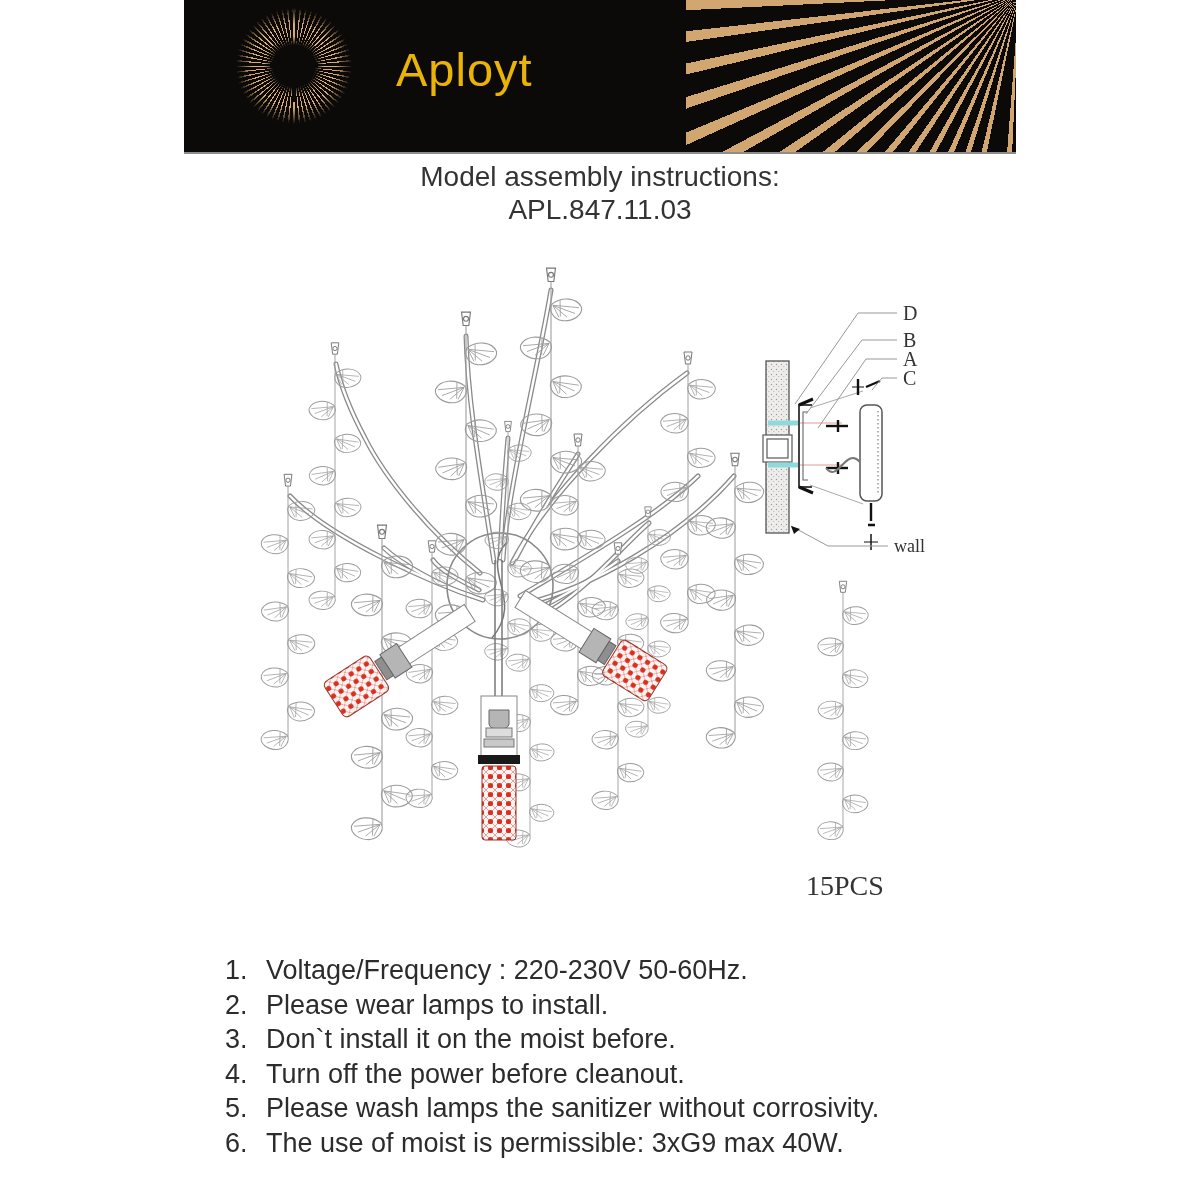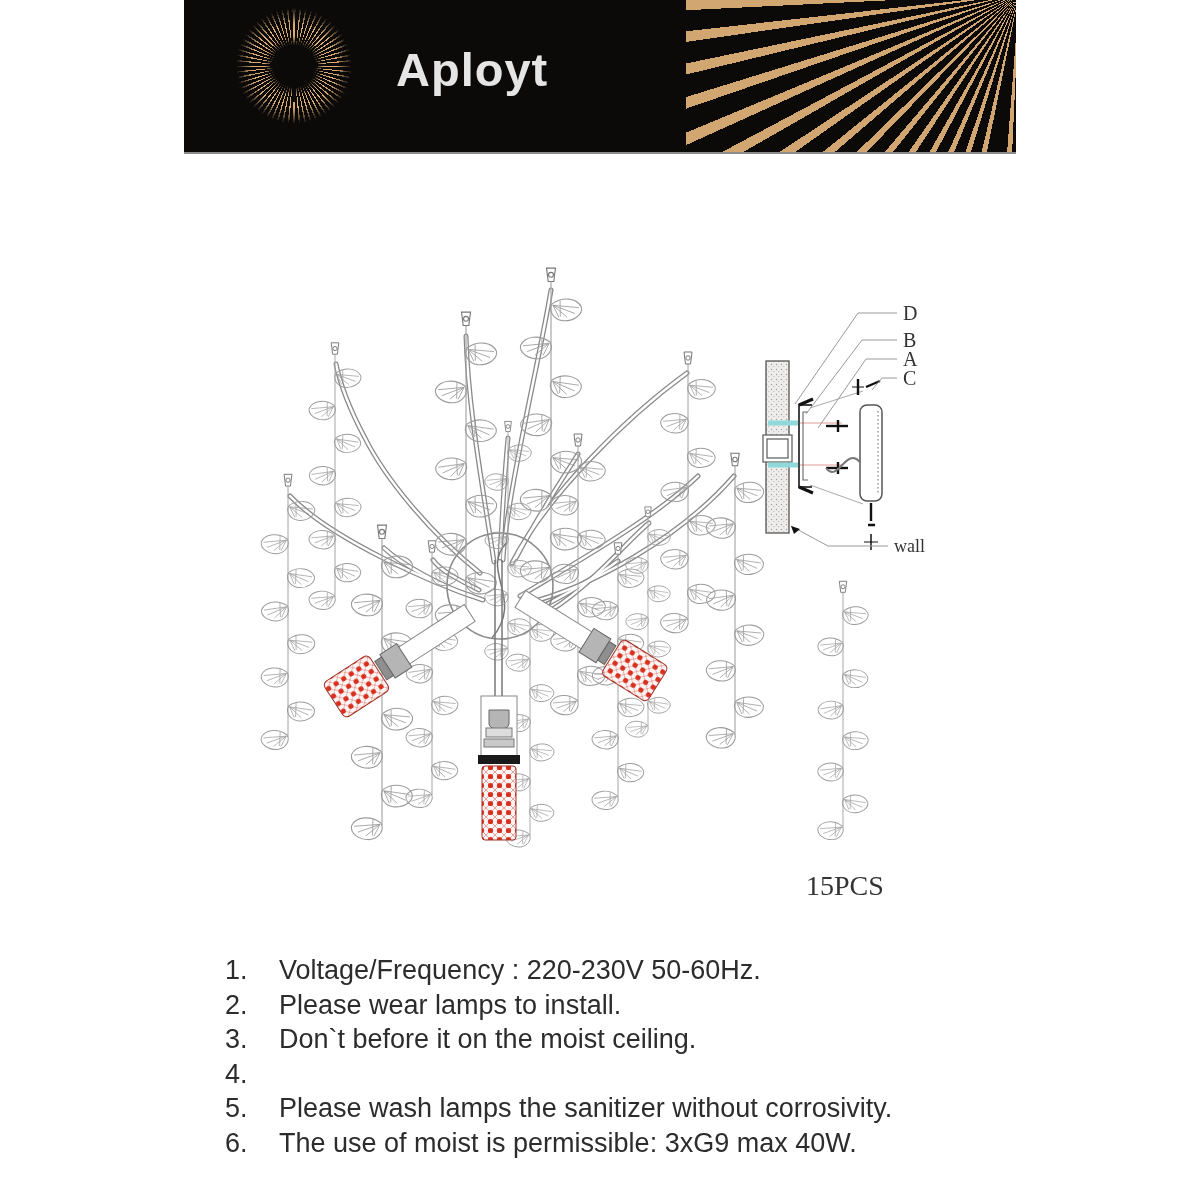--- a/index.html
+++ b/index.html
@@ -13,50 +13,52 @@
     background:#0c0a08;overflow:hidden;border-bottom:2px solid #8d8d8d;
   }
   .sunburst{
     position:absolute;left:44px;top:0;width:132px;height:132px;border-radius:50%;
     background:repeating-conic-gradient(#d8ac74 0deg 1.6deg,transparent 1.6deg 5.6deg);
     -webkit-mask:radial-gradient(circle at 50% 50%,transparent 0 21px,#000 30px 42px,transparent 58px);
     mask:radial-gradient(circle at 50% 50%,transparent 0 21px,#000 30px 42px,transparent 58px);
   }
   .brand{
     position:absolute;left:212px;top:42px;font-size:47px;letter-spacing:1px;
-    color:#e5e5e5;font-weight:700;
+    color:#eab308;font-weight:400;
   }
   .corner-rays{
     position:absolute;right:0;top:0;width:330px;height:152px;
     background:repeating-conic-gradient(from 188deg at 101% -4%,transparent 0deg 3.6deg,#d2a670 3.6deg 5.4deg);
   }
   
   .title-block{position:absolute;left:184px;top:160px;width:832px;text-align:center;color:#333;}
   .title-line{font-size:28px;line-height:33px;}
   
   .stage{position:absolute;left:230px;top:248px;width:760px;height:700px;}
   .bo{stroke:#8a8a8a;stroke-width:5;fill:none;stroke-linecap:round;}
   .bi{stroke:#ffffff;stroke-width:2.4;fill:none;stroke-linecap:round;}
   .serif-label{font-family:"Liberation Serif","DejaVu Serif",serif;fill:#333;}
   
   .instructions{position:absolute;left:225px;top:953px;color:#2c2c2c;}
   .inst-row{display:flex;font-size:27px;line-height:34.6px;}
   .inst-num{width:26px;flex:none;}
-  .inst-text{margin-left:28px;white-space:nowrap;}
+  .inst-text{margin-left:15px;white-space:nowrap;}
 </style>
 </head>
 <body>
 
 <div class="banner">
   <div class="sunburst"></div>
   <div class="brand">Aployt</div>
   <div class="corner-rays"></div>
 </div>
 
 <div class="title-block">
+  <div class="title-line">Model assembly instructions:</div>
+  <div class="title-line">APL.847.11.03</div>
 </div>
 
 <svg class="stage" viewBox="230 250 760 700" width="760" height="700" xmlns="http://www.w3.org/2000/svg">
   <defs>
     <pattern id="reddots" width="9" height="9" patternUnits="userSpaceOnUse">
       <rect width="9" height="9" fill="#fdf5f4"></rect>
       <path d="M0,0 L9,9 M9,0 L0,9" stroke="#e8a49c" stroke-width="1"></path>
       <circle cx="4.5" cy="4.5" r="2.6" fill="#d92f1f"></circle>
     </pattern>
     <pattern id="stipple" width="5" height="5" patternUnits="userSpaceOnUse">
@@ -239,24 +241,25 @@
   <div class="inst-row">
     <span class="inst-num">1.</span>
     <span class="inst-text">Voltage/Frequency : 220-230V 50-60Hz.</span>
   </div>
   <div class="inst-row">
     <span class="inst-num">2.</span>
     <span class="inst-text">Please wear lamps to install.</span>
   </div>
   <div class="inst-row">
     <span class="inst-num">3.</span>
-    <span class="inst-text">Don`t before it on the moist ceiling.</span>
+    <span class="inst-text">Don`t install it on the moist before.</span>
   </div>
   <div class="inst-row">
     <span class="inst-num">4.</span>
+    <span class="inst-text">Turn off the power before cleanout.</span>
   </div>
   <div class="inst-row">
     <span class="inst-num">5.</span>
     <span class="inst-text">Please wash lamps the sanitizer without corrosivity.</span>
   </div>
   <div class="inst-row">
     <span class="inst-num">6.</span>
     <span class="inst-text">The use of moist is permissible: 3xG9 max 40W.</span>
   </div>
 </div>

